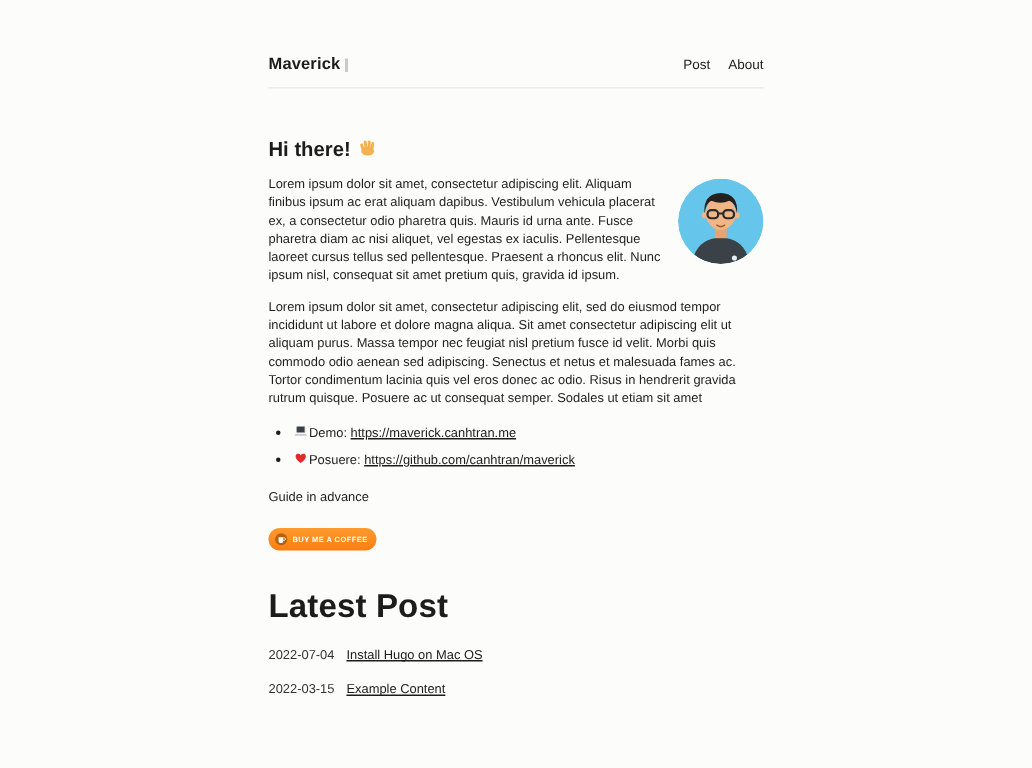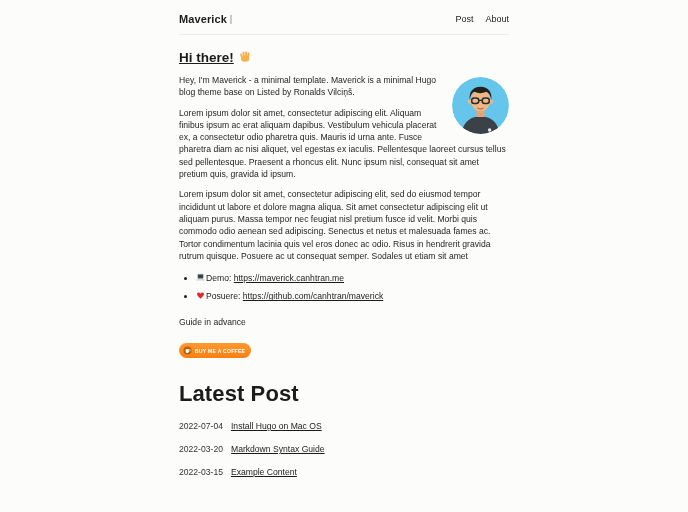--- a/index.html
+++ b/index.html
@@ -15,20 +15,21 @@
     margin: 0 auto;
     padding-top: 13px;
   }
   
   .site-header {
     display: flex;
     align-items: center;
     justify-content: space-between;
     padding-bottom: 9px;
     border-bottom: 1px solid #ececea;
+    margin-top: 24px;
   }
   .brand { display: flex; align-items: center; gap: 3px; }
   .site-title {
     font-size: 11px;
     font-weight: bold;
     color: #1c1c1c;
     text-decoration: none;
     letter-spacing: 0.1px;
   }
   .cursor-bar {
@@ -38,27 +39,26 @@
     background: #c9c9c5;
   }
   .nav { display: flex; gap: 12px; }
   .nav a {
     font-size: 9px;
     color: #1c1c1c;
     text-decoration: none;
   }
   
   .h-hi {
-    margin-top: 14px;
+    margin-top: 32px;
     font-size: 13.5px;
     font-weight: bold;
     display: flex;
     align-items: center;
     gap: 4px;
-    text-decoration: underline;
   }
   .avatar {
     float: right;
     width: 57px;
     height: 57px;
     border-radius: 50%;
     overflow: hidden;
     margin: 3px 0 6px 10px;
   }
   .intro-flow { margin-top: 9px; }
@@ -170,21 +170,20 @@
             <circle cx="68.5" cy="43" r="3.8" fill="#f1b686"></circle>
             <path d="M31 41 Q29 18 50 17 Q71 18 69 41 Q67 28 60 26 Q50 31 39 26 Q33 28 31 41 Z" fill="#23201d"></path>
             <rect x="34.5" y="37" width="12.5" height="9.5" rx="4.5" fill="none" stroke="#2b2b2b" stroke-width="2.6"></rect>
             <rect x="53" y="37" width="12.5" height="9.5" rx="4.5" fill="none" stroke="#2b2b2b" stroke-width="2.6"></rect>
             <line x1="47" y1="41" x2="53" y2="41" stroke="#2b2b2b" stroke-width="2.4"></line>
             <path d="M45.5 54.5 Q50 58 54.5 54.5" stroke="#9c5f33" stroke-width="1.8" fill="none" stroke-linecap="round"></path>
             <circle cx="66" cy="93" r="3" fill="#e9edef"></circle>
           </g>
         </svg>
       </span>
-      <p class="body-text">Hey, I'm Maverick - a minimal template. Maverick is a minimal Hugo blog theme base on Listed by Ronalds Vilciņš.</p>
       <p class="body-text">Lorem ipsum dolor sit amet, consectetur adipiscing elit. Aliquam finibus ipsum ac erat aliquam dapibus. Vestibulum vehicula placerat ex, a consectetur odio pharetra quis. Mauris id urna ante. Fusce pharetra diam ac nisi aliquet, vel egestas ex iaculis. Pellentesque laoreet cursus tellus sed pellentesque. Praesent a rhoncus elit. Nunc ipsum nisl, consequat sit amet pretium quis, gravida id ipsum.</p>
     </div>
 
     <p class="body-text">Lorem ipsum dolor sit amet, consectetur adipiscing elit, sed do eiusmod tempor incididunt ut labore et dolore magna aliqua. Sit amet consectetur adipiscing elit ut aliquam purus. Massa tempor nec feugiat nisl pretium fusce id velit. Morbi quis commodo odio aenean sed adipiscing. Senectus et netus et malesuada fames ac. Tortor condimentum lacinia quis vel eros donec ac odio. Risus in hendrerit gravida rutrum quisque. Posuere ac ut consequat semper. Sodales ut etiam sit amet</p>
 
     <ul class="link-list">
       <li>
         <span class="inline-icon">
           <svg width="9" height="9" viewBox="0 0 20 20">
             <rect x="4" y="3" width="12" height="9" rx="1" fill="#3a3f44" stroke="#9aa0a6" stroke-width="1"></rect>
@@ -217,23 +216,19 @@
     </button>
 
     <h2 class="h-latest">Latest Post</h2>
 
     <div class="post-list">
       <div class="post-row">
         <span class="post-date">2022-07-04</span>
         <a href="#" class="post-title">Install Hugo on Mac OS</a>
       </div>
       <div class="post-row">
-        <span class="post-date">2022-03-20</span>
-        <a href="#" class="post-title">Markdown Syntax Guide</a>
-      </div>
-      <div class="post-row">
         <span class="post-date">2022-03-15</span>
         <a href="#" class="post-title">Example Content</a>
       </div>
     </div>
 
   </main>
 </div>
 
 </body></html>

